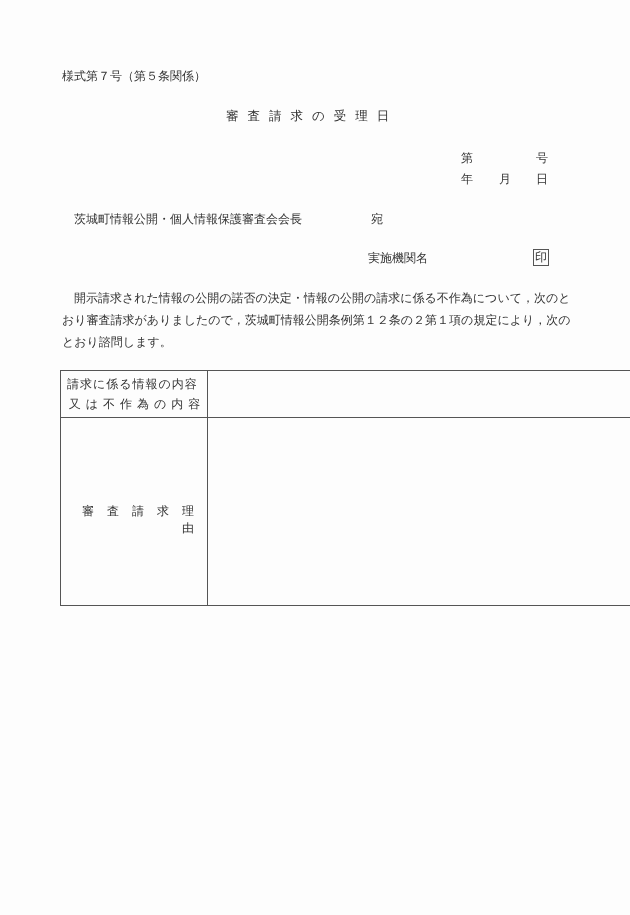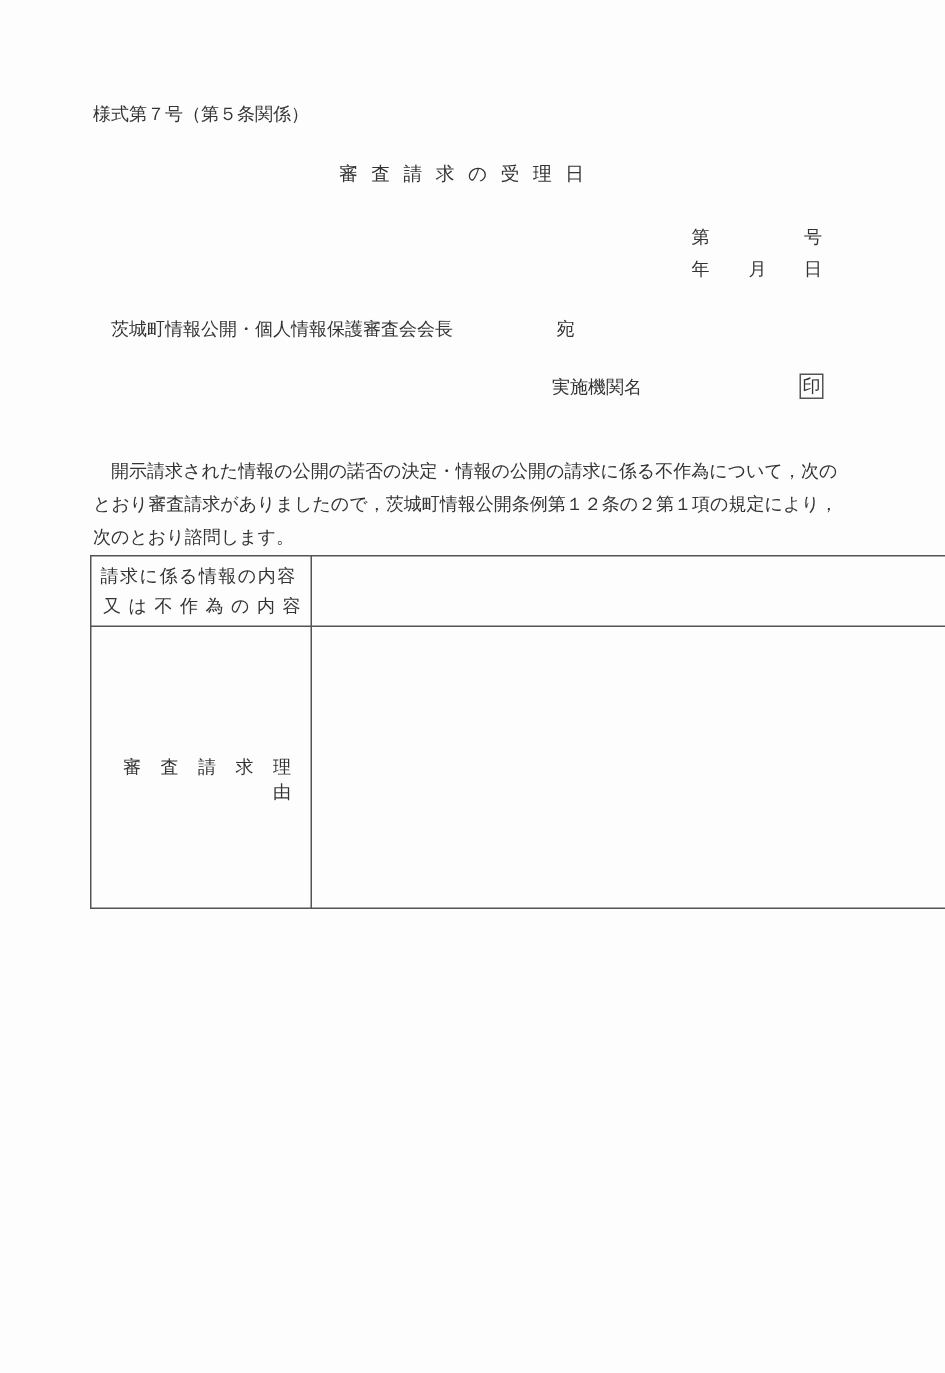--- a/index.html
+++ b/index.html
@@ -1,21 +1,21 @@
 <!DOCTYPE html>
 <html><head>
 <meta charset="utf-8">
 <style>
   html, body { margin:0; padding:0; }
   body { width:630px; height:915px; background:#fdfdfd; position:relative; font-family:"DejaVu Serif", serif; color:#333; font-size:12px; overflow:hidden; }
   .abs { position:absolute; white-space:nowrap; }
   .title { letter-spacing:9px; font-size:12.5px; }
   .seal { border:1px solid #555; padding:0 1px; line-height:15px; }
   .para { position:absolute; left:74px; width:505px; line-height:22px; font-size:12px; white-space:normal; }
-  .para p { margin:16px; text-indent:12px; }
+  .para p { margin:0; text-indent:12px; }
   table { position:absolute; left:60px; top:370px; border-collapse:collapse; width:583px; }
   td { border:1px solid #555; padding:0; vertical-align:middle; font-size:12px; }
   .lbl { width:140px; padding-left:6px; }
   .lbl1 { height:46px; line-height:20px; }
   .sp1 { letter-spacing:1px; }
   .sp2 { letter-spacing:5px;text-align:center; }
   .sp3 { letter-spacing:13px; }
   .row2 { height:35px; }
   .row3 { height:187px; vertical-align:middle; }
   .date-cell { position:relative; }

